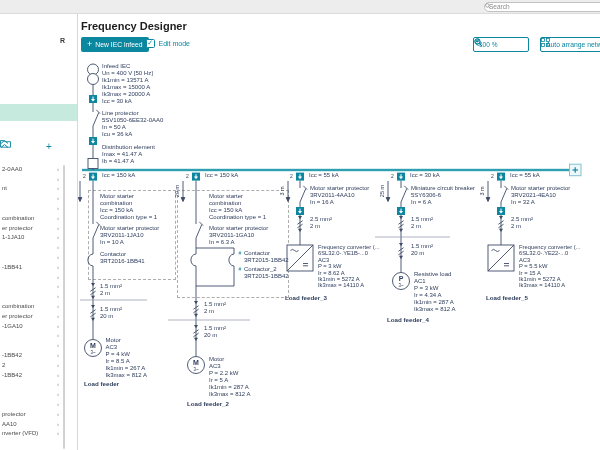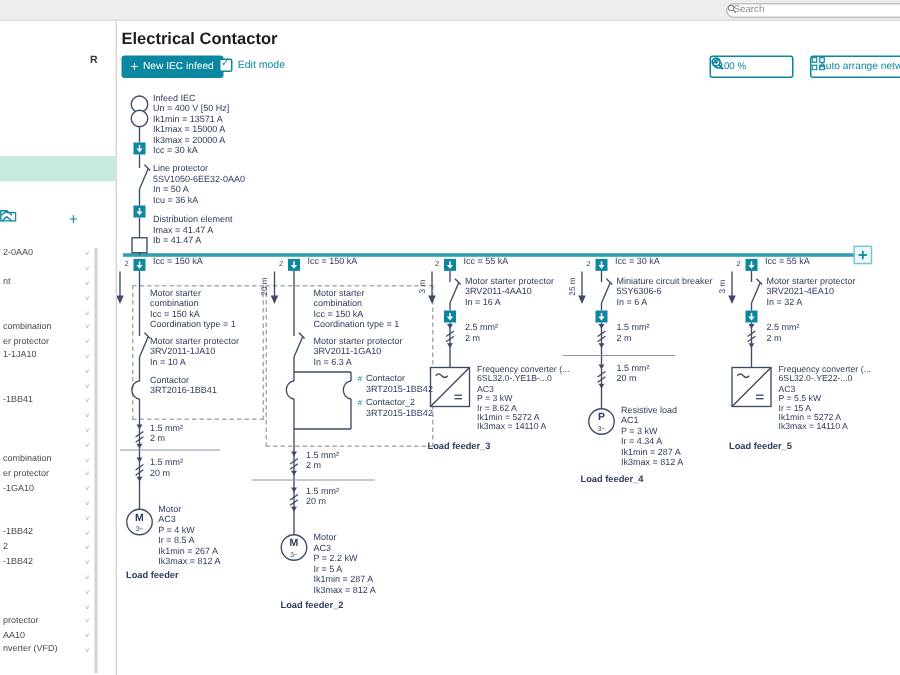--- a/index.html
+++ b/index.html
@@ -374,21 +374,21 @@
 2 m</div>
   <div class="a f" style="left:519px;top:244px;">Frequency converter (...
 6SL32.0-.YE22-...0
 AC3
 P = 5.5 kW
 Ir = 15 A
 Ik1min = 5272 A
 Ik3max = 14110 A</div>
   <div class="nm" style="left:486px;top:294px;">Load feeder_5</div>
 
-  <div class="pagetitle">Electrical Contactor</div>
+  <div class="pagetitle">Frequency Designer</div>
 
   <button class="btn-primary">
     <span class="bplus">+</span>
     <span>New IEC infeed</span>
   </button>
 
   <div class="editwrap">
     <span class="chk">✓</span>
     <span class="editlbl">Edit mode</span>
   </div>

